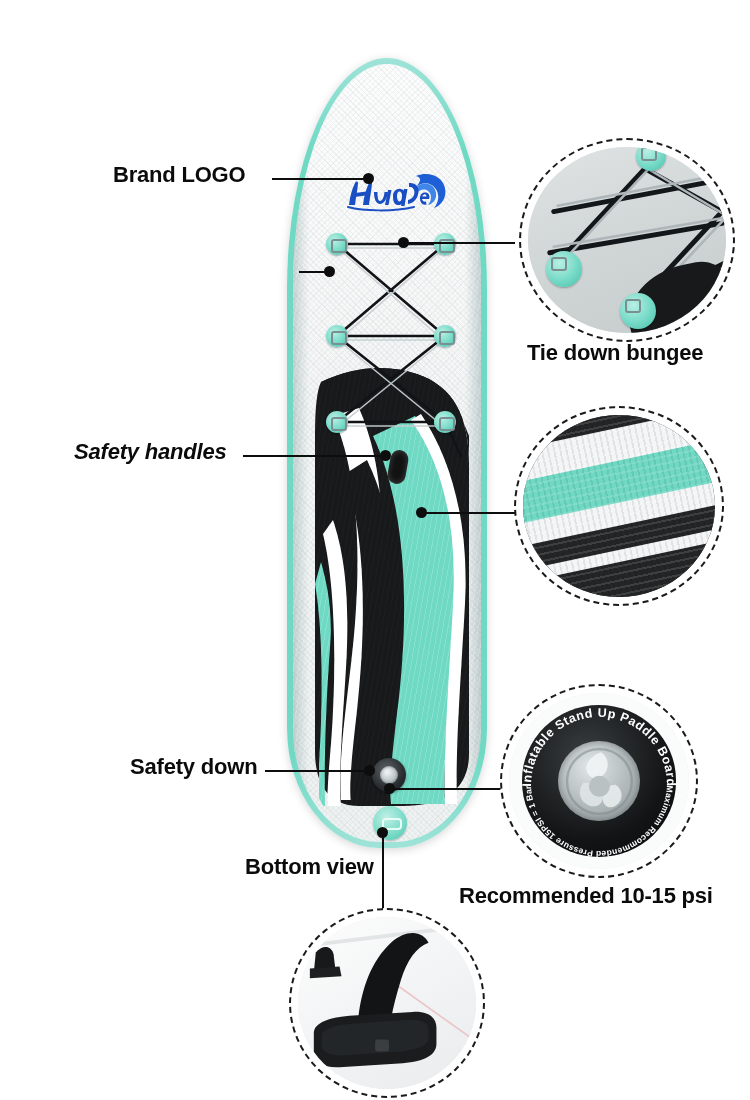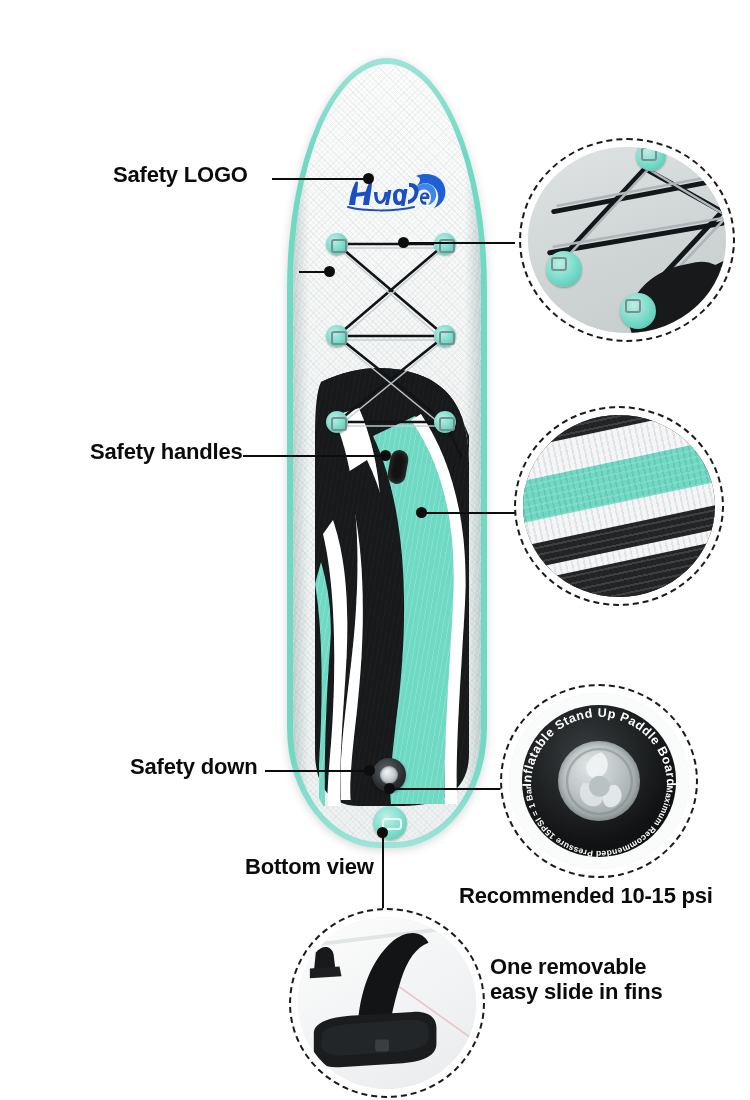--- a/index.html
+++ b/index.html
@@ -255,31 +255,31 @@
         <div class="dring" style="left:33px;top:347px;"></div>
         <div class="dring" style="left:141px;top:347px;"></div>
 
         <div class="handle"></div>
         <div class="valve"></div>
         <div class="leash"></div>
       </div>
     </div>
   </div>
 
-  <div class="label" style="left:113px;top:163px;">Safety LOGO</div>
+  <div class="label" style="left:113px;top:163px;">Brand LOGO</div>
   <div class="leader" style="left:272px;top:178px;width:96px;"></div>
   <div class="dot" style="left:363px;top:173px;"></div>
 
   <div class="leader" style="left:299px;top:271px;width:30px;"></div>
   <div class="dot" style="left:324px;top:266px;"></div>
 
   <div class="leader" style="left:403px;top:242px;width:112px;"></div>
   <div class="dot" style="left:398px;top:237px;"></div>
 
-  <div class="label" style="left:90px;top:440px;">Safety handles</div>
+  <div class="label" style="left:74px;top:440px;font-style:italic;">Safety handles</div>
   <div class="leader" style="left:243px;top:455px;width:142px;"></div>
   <div class="dot" style="left:380px;top:450px;"></div>
 
   <div class="leader" style="left:421px;top:512px;width:94px;"></div>
   <div class="dot" style="left:416px;top:507px;"></div>
 
   <div class="label" style="left:130px;top:755px;">Safety down</div>
   <div class="leader" style="left:265px;top:770px;width:104px;"></div>
   <div class="dot" style="left:364px;top:765px;"></div>
 
@@ -310,20 +310,21 @@
             <path d="M26,102 L200,72"></path>
           </g>
         </svg>
         <div class="blk"></div>
         <div class="dring" style="left:18px;top:104px;width:36px;height:36px;"></div>
         <div class="dring" style="left:92px;top:146px;width:36px;height:36px;"></div>
         <div class="dring" style="left:108px;top:-6px;width:30px;height:30px;"></div>
       </div>
     </div>
   </div>
+  <div class="label" style="left:527px;top:341px;">Tie down bungee</div>
 
   <div class="bubble" style="left:514px;top:406px;width:206px;height:196px;">
     <div class="inner">
       <div class="eva">
         <div class="stripe" style="top:-14%;background:#232526;"></div>
         <div class="stripe" style="top:6%;background:#f3f5f6;"></div>
         <div class="stripe" style="top:24%;height:25%;background:#6fd9c4;"></div>
         <div class="stripe" style="top:47%;background:#f3f5f6;"></div>
         <div class="stripe" style="top:60%;height:16%;background:#232526;"></div>
         <div class="stripe" style="top:73%;height:10%;background:#f3f5f6;"></div>
@@ -384,16 +385,14 @@
                    L140,128 C140,140 128,146 106,148 L42,152
                    C26,153 16,146 16,136 Z" fill="#1a1c1d"></path>
           <path d="M24,120 C24,114 34,110 54,108 L112,104 C126,103 132,108 132,114
                    L132,122 C132,130 122,134 104,136 L46,140
                    C32,141 24,136 24,130 Z" fill="#232628"></path>
           <rect x="78" y="124" width="14" height="12" rx="2.5" fill="#3a3e40"></rect>
         </svg>
       </div>
     </div>
   </div>
-  <div class="label two" style="left:490px;top:955px;">One removable
-easy slide in fins</div>
 
 </div>
 
 </body></html>

